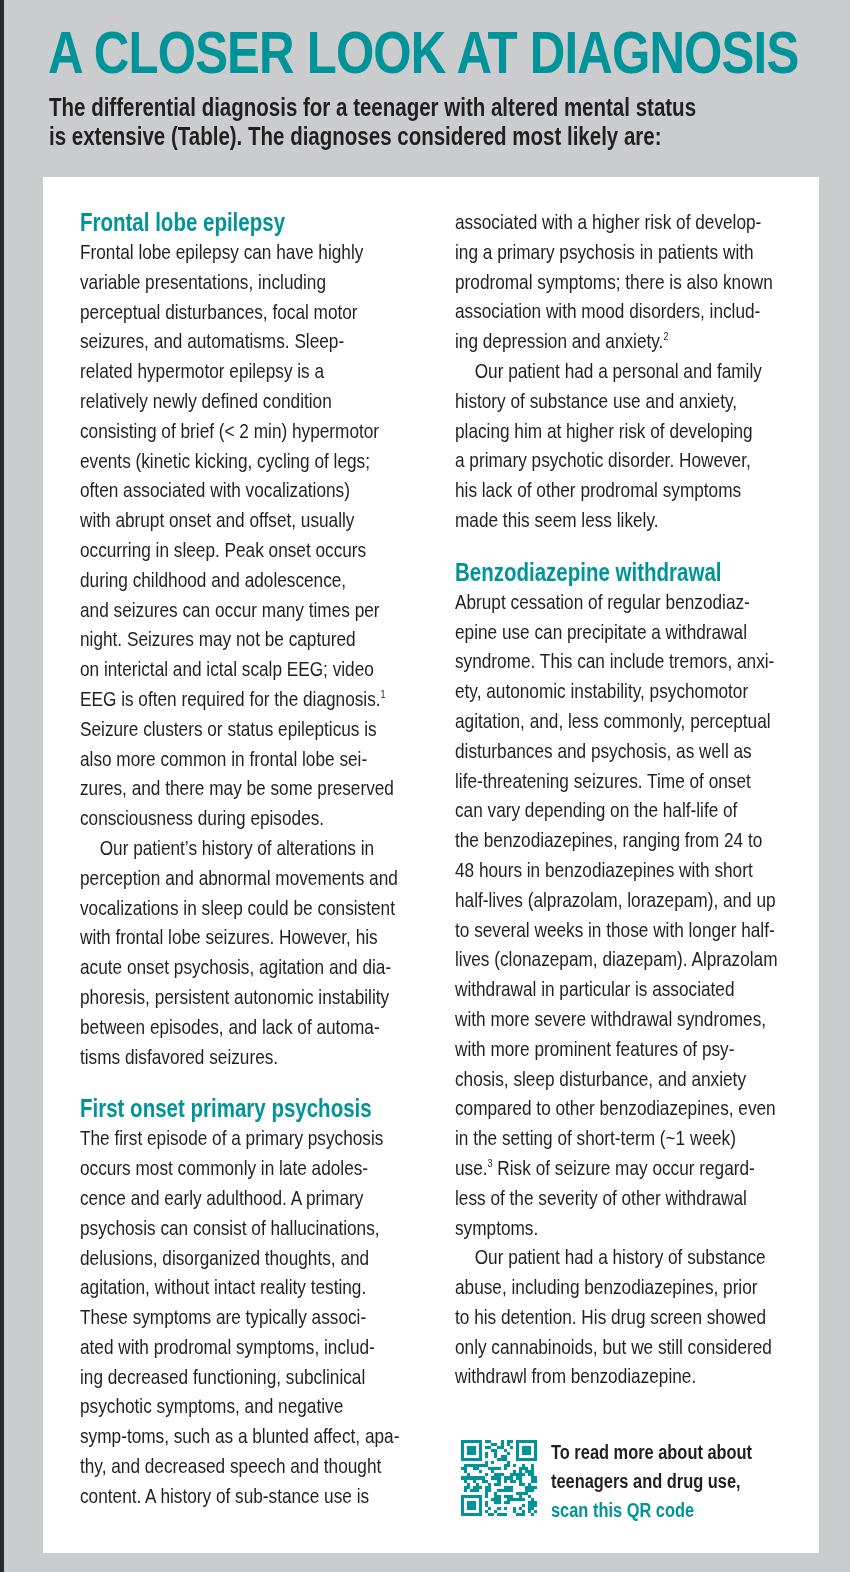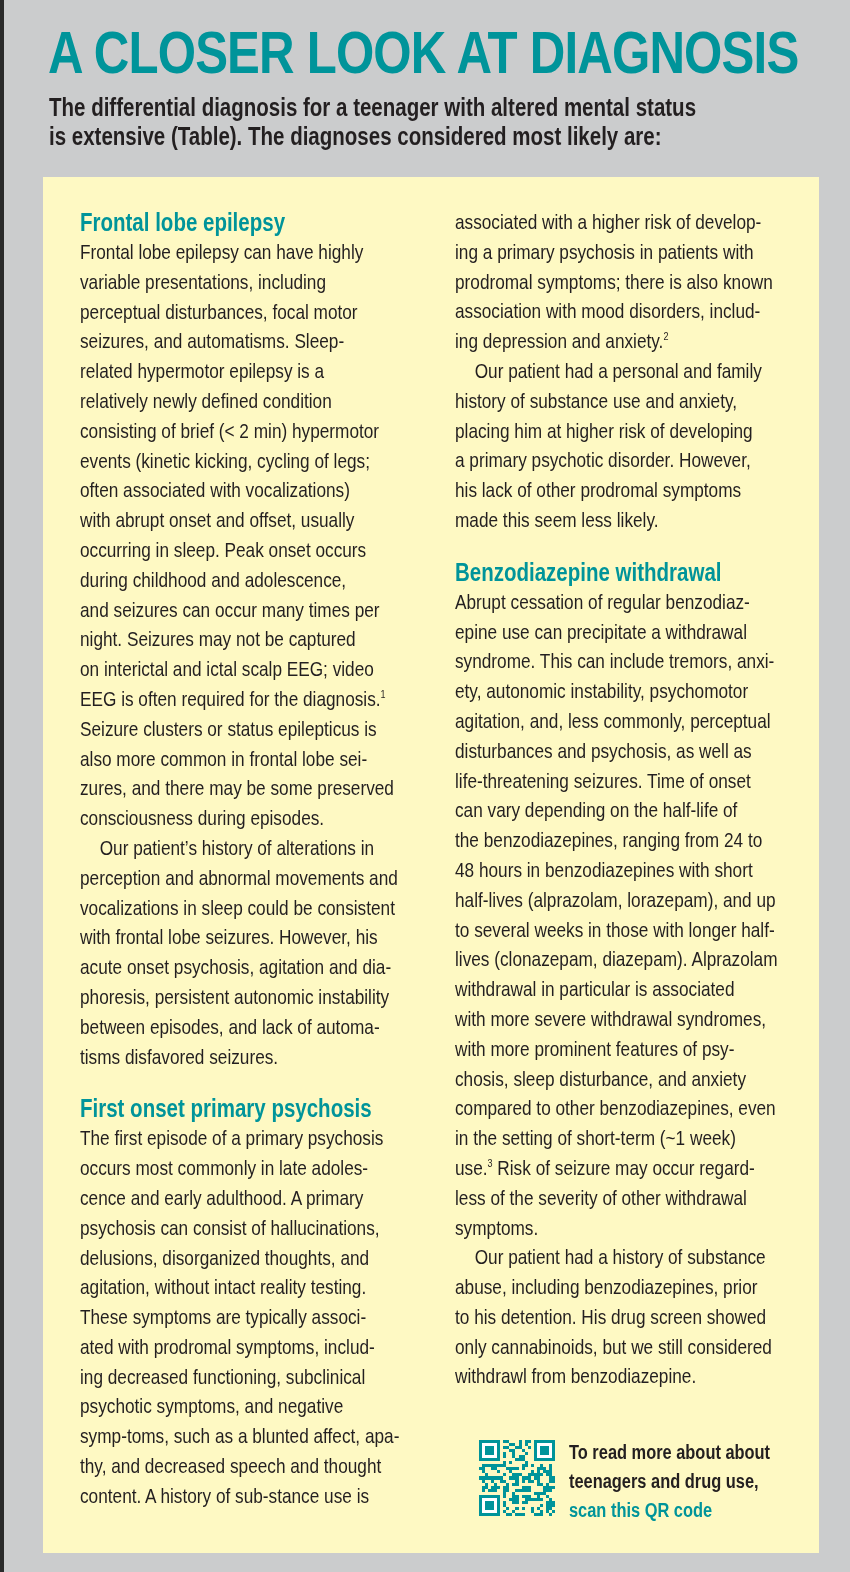--- a/index.html
+++ b/index.html
@@ -34,21 +34,21 @@
     font-size: 25px;
     line-height: 29px;
     color: #231f20;
     transform: scaleX(0.82);
     transform-origin: left top;
   }
   .subtitle span { display: block; white-space: nowrap; }
   .panel {
     position: absolute; left: 43px; top: 177px;
     width: 776px; height: 1376px;
-    background: #fef9c3;
+    background: #ffffff;
   }
   .col {
     position: absolute; top: 30px;
   }
   .col-left { left: 37px; width: 420px; }
   .col-right { left: 412px; width: 420px; }
   .col .inner {
     transform: scaleX(0.82);
     transform-origin: left top;
     width: 420px;
@@ -65,21 +65,21 @@
     display: block;
     font-size: 21px;
     line-height: 29.8px;
     white-space: nowrap;
     color: #231f20;
   }
   .indent { padding-left: 24px; }
   .gap { height: 22px; }
   sup { font-size: 11px; line-height: 0; vertical-align: 8px; }
   .qr-block {
-    position: absolute; left: 436px; top: 1261px;
+    position: absolute; left: 418px; top: 1261px;
     width: 360px; height: 80px;
   }
   .qr {
     position: absolute; left: 0; top: 2px; width: 76px; height: 76px;
   }
   .qr-text {
     position: absolute; left: 90px; top: 0;
     font-weight: bold; font-size: 20px; line-height: 29px;
     transform: scaleX(0.82); transform-origin: left top;
     white-space: nowrap;

